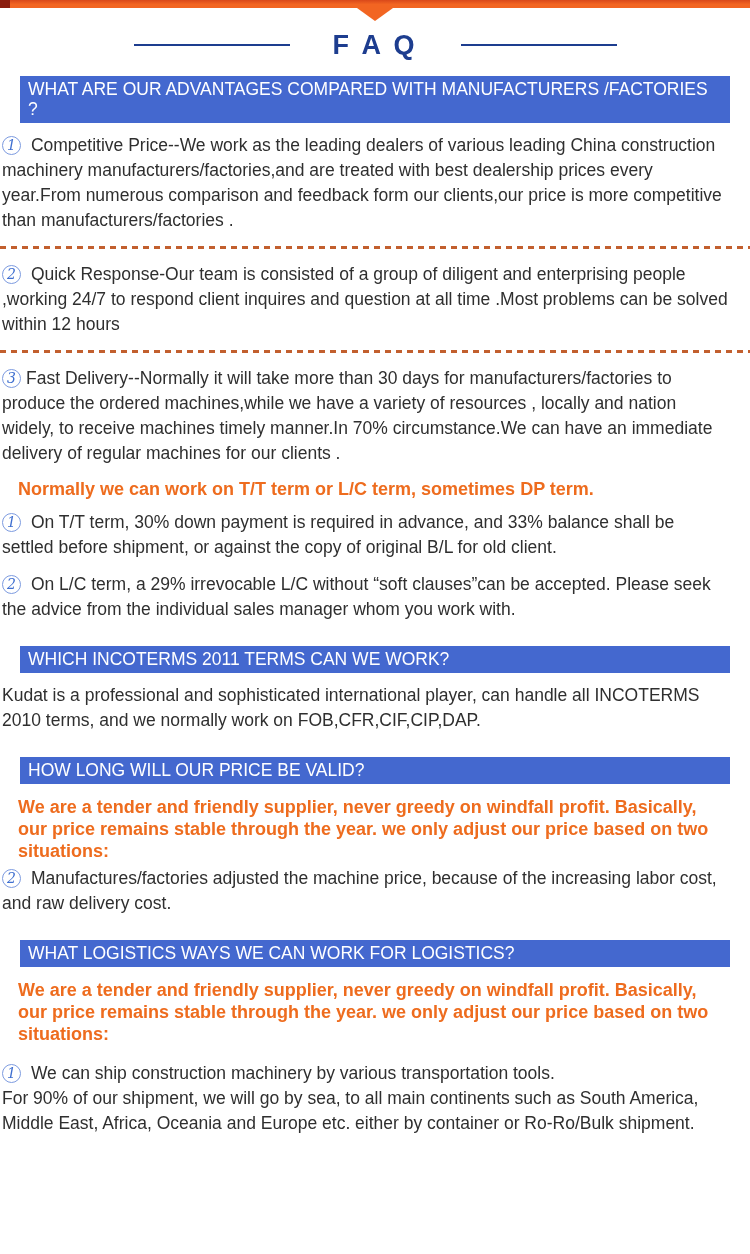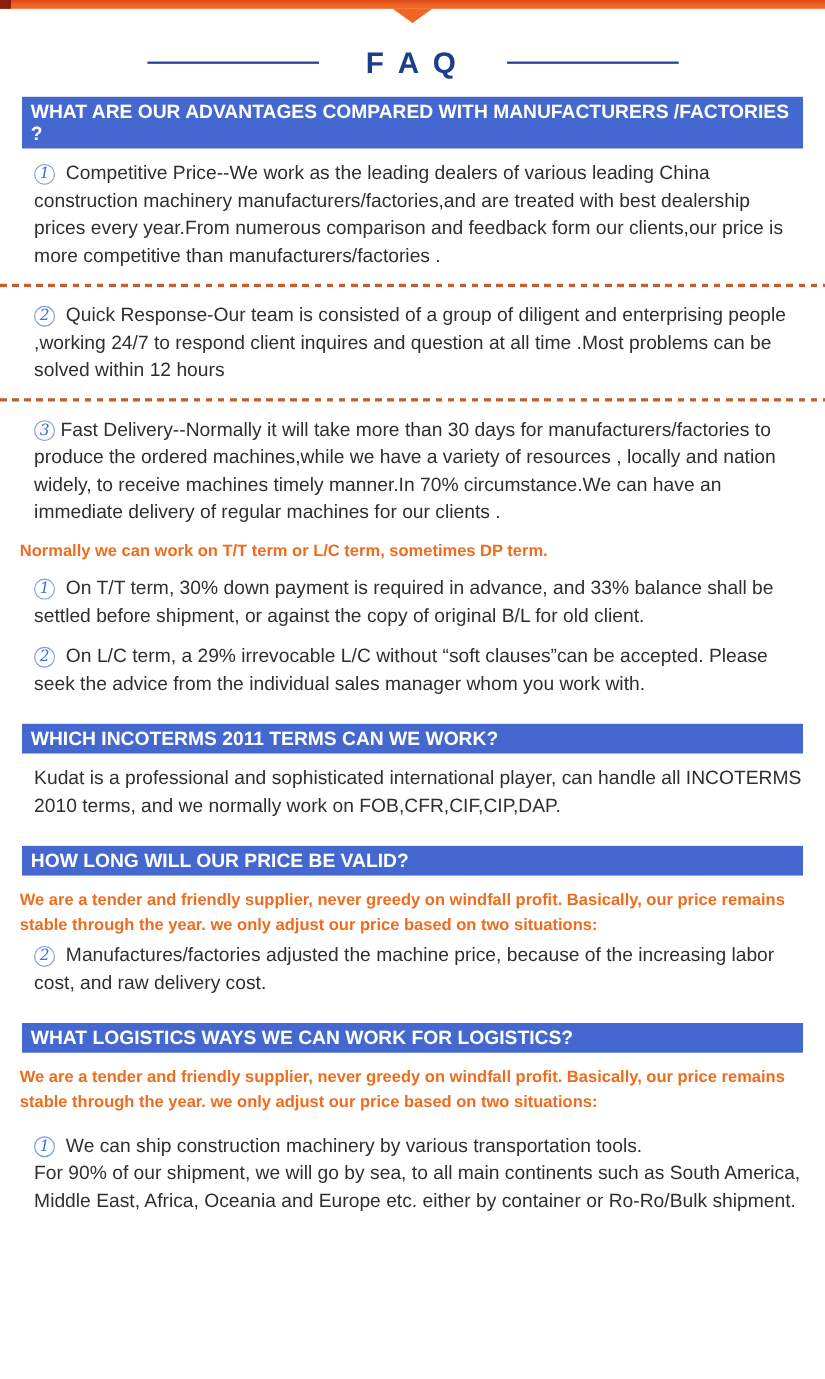--- a/index.html
+++ b/index.html
@@ -19,43 +19,43 @@
     background:#8a1d0e;
   }
   .topbar-arrow {
     width:0; height:0; margin:0 auto;
     border-left:18px solid transparent;
     border-right:18px solid transparent;
     border-top:13px solid #f26522;
   }
   .faq-row {
     display:flex; align-items:center; justify-content:center;
-    gap:43px; margin:20px 0 15px 0;
+    gap:43px; margin:8px 0 15px 0;
   }
   .faq-line { width:156px; height:0; border-top:2px solid #1d3d8f; }
   .faq-title {
     color:#1d3d8f; font-weight:bold; font-size:27px;
     letter-spacing:3px; line-height:32px;
   }
   .section-header {
     margin:24px 20px 10px 20px;
     background:#4468cf; color:#ffffff;
-    font-weight:bold; font-size:17.5px;
+    font-weight:normal; font-size:17.5px;
     padding:3px 8px 4px 8px; line-height:20px;
   }
   .section-header.first { margin-top:15px; }
   .para {
-    margin:10px 20px 12px 31px;
+    margin:10px 20px 12px 2px;
     font-size:17.5px; line-height:25px; color:#2f2f2f;
     white-space:pre-line;
   }
   .intro {
     margin:12px 20px 4px 18px;
     color:#ee6c1e; font-weight:bold;
-    font-size:15px; line-height:22px;
+    font-size:18px; line-height:22px;
   }
   .dash-sep {
     height:3px; margin:13px 0;
     background:repeating-linear-gradient(90deg, #c25f2e 0 6px, transparent 6px 11px);
   }
   .qnum {
     display:inline-block; width:19px; height:19px;
     border:1.5px solid #7d9be0; border-radius:50%;
     text-align:center; line-height:17px;
     font-family:"DejaVu Serif", serif; font-style:italic;

